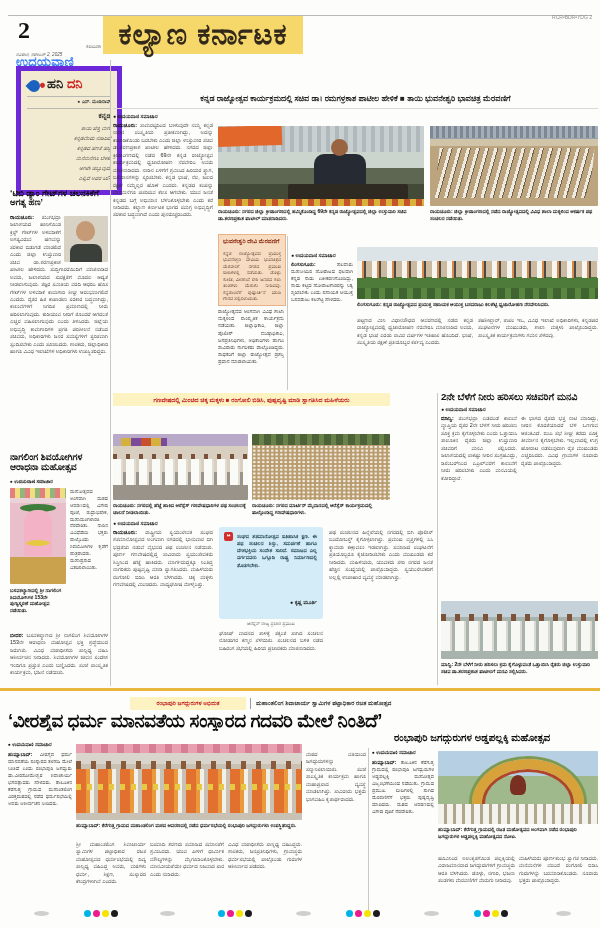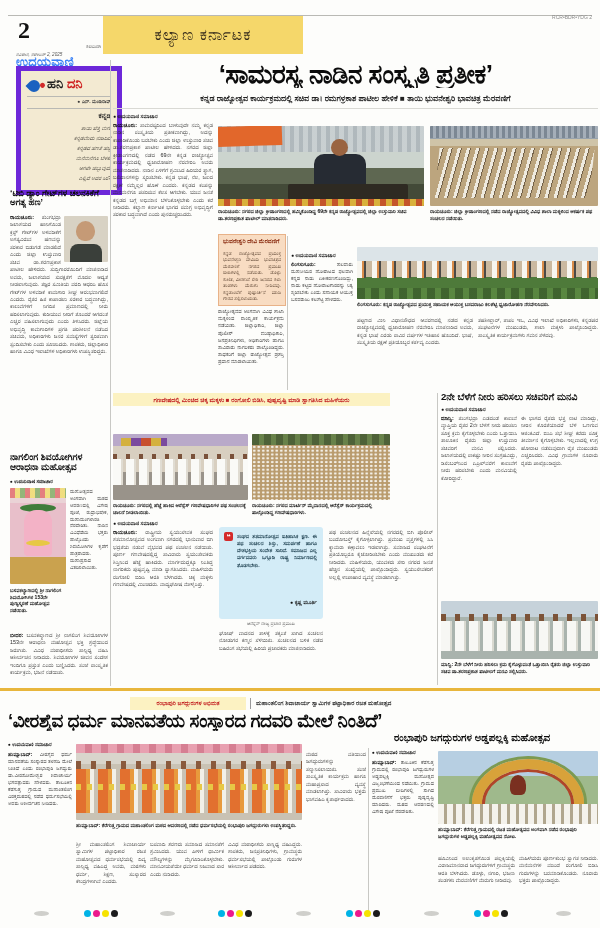--- a/index.html
+++ b/index.html
@@ -10,21 +10,21 @@
   .cap{position:absolute;font-size:5.1px;line-height:1.32;font-weight:bold;color:#101010;text-align:left;overflow:hidden;}
   .bl{position:absolute;font-size:5.4px;font-weight:bold;color:#111;}
   .dl{font-weight:bold;color:#000;}
   .hl{position:absolute;font-weight:bold;color:#0c0c0c;line-height:1.08;overflow:hidden;}
   .vr{position:absolute;width:1px;background:#c8c8c4;}
   .hr{position:absolute;height:1px;background:#b9b9b4;}
   .photo{position:absolute;overflow:hidden;background:#b6afa2;border-radius:1px;}
   .photo i{position:absolute;display:block;}
   
   #banner{background:#f5d76a;display:flex;align-items:center;justify-content:center;}
-  #banner span{font-size:16px;font-weight:normal;color:#33291a;letter-spacing:1px;}
+  #banner span{font-size:29px;font-weight:bold;color:#33291a;letter-spacing:1px;}
   #pagenum{font-family:"Liberation Serif","DejaVu Serif",serif;font-size:24px;font-weight:bold;color:#111;line-height:1;}
   #masthead{font-size:13px;font-weight:bold;color:#3b82f6;letter-spacing:.3px;margin-top:16px;}
   #edition{font-size:4.8px;color:#444;}
   #dateline{font-size:4.6px;color:#555;font-style:italic;}
   #plate{font-size:5px;color:#8a8a8a;text-align:right;}
   
   #hanibox{background:#f3ead2;border:5px solid #6d28d9;}
   .drop{position:absolute;width:12px;height:12px;background:#1b62c0;border-radius:0 50% 50% 50%;transform:rotate(-45deg);}
   .drop:after{content:"";position:absolute;right:-3px;bottom:-2px;width:5px;height:5px;background:#d22a2a;border-radius:50%;}
   #hanititle{position:absolute;font-size:13px;font-weight:bold;}
@@ -137,21 +137,20 @@
     </div>
   <div class="txt" style="left:70px;top:488px;width:38px;height:140px;font-size:5px;">ಮಹೋತ್ಸವದ ಅಂಗವಾಗಿ ಮಠದ ಆವರಣದಲ್ಲಿ ವಿಶೇಷ ಪೂಜೆ, ರುದ್ರಾಭಿಷೇಕ, ಮಹಾಮಂಗಳಾರತಿ ನೆರವೇರಿತು. ನಾಡಿನ ವಿವಿಧೆಡೆಯ ಭಕ್ತರು ಪಾಲ್ಗೊಂಡು ಶಿವಯೋಗಿಗಳ ಕೃಪೆಗೆ ಪಾತ್ರರಾದರು. ಮಹಾಪ್ರಸಾದ ವಿತರಿಸಲಾಯಿತು.</div>
   <div class="cap" style="left:10px;top:587px;width:56px;height:42px;">ಬಸವಕಲ್ಯಾಣದಲ್ಲಿ ಶ್ರೀ ನಾಗಲಿಂಗ ಶಿವಯೋಗಿಗಳ 153ನೇ ಪುಣ್ಯಸ್ಮರಣೆ ಮಹೋತ್ಸವ ನಡೆಯಿತು.</div>
   <div class="txt" style="left:10px;top:632px;width:98px;height:52px;">
     <b class="dl">ಬೀದರ:</b>
     <span>ಬಸವಕಲ್ಯಾಣದ ಶ್ರೀ ನಾಗಲಿಂಗ ಶಿವಯೋಗಿಗಳ 153ನೇ ಆರಾಧನಾ ಮಹೋತ್ಸವ ಭಕ್ತಿ ಶ್ರದ್ಧೆಯಿಂದ ಜರುಗಿತು. ವಿವಿಧ ಮಠಾಧೀಶರು ಸಾನ್ನಿಧ್ಯ ವಹಿಸಿ ಆಶೀರ್ವಚನ ನೀಡಿದರು. ಶಿವಯೋಗಿಗಳ ಜೀವನ ಸಂದೇಶ ಇಂದಿಗೂ ಪ್ರಸ್ತುತ ಎಂದು ಬಣ್ಣಿಸಿದರು. ಸಂಜೆ ಸಾಂಸ್ಕೃತಿಕ ಕಾರ್ಯಕ್ರಮ, ಭಜನೆ ನಡೆಯಿತು.</span>
   </div>
 
   <div class="vr" style="left:110px;top:60px;height:626px;"></div>
 
-  <div class="hl" style="left:113px;top:60px;width:485px;font-size:26px;text-align:center;letter-spacing:-.5px;">‘ಸಾಮರಸ್ಯ ನಾಡಿನ ಸಂಸ್ಕೃತಿ ಪ್ರತೀಕ’</div>
   <div class="hl" style="left:113px;top:95px;width:485px;font-size:8px;text-align:center;color:#222;">ಕನ್ನಡ ರಾಜ್ಯೋತ್ಸವ ಕಾರ್ಯಕ್ರಮದಲ್ಲಿ ಸಚಿವ ಡಾ। ರಮಗಳ್ರಕಾಶ ಪಾಟೀಲ ಹೇಳಿಕೆ ■ ತಾಯಿ ಭುವನೇಶ್ವರಿ ಭಾವಚಿತ್ರ ಮೆರವಣಿಗೆ</div>
   <div class="hr" style="left:113px;top:108px;width:485px;background:#d9d9d4;"></div>
 
   <div class="bl" style="left:113px;top:113px;width:100px;font-size:5px;">● ಉದಯವಾಣಿ ಸಮಾಚಾರ</div>
   <div class="txt" style="left:113px;top:122px;width:100px;height:268px;">
     <b class="dl">ರಾಯಚೂರು:</b>
     <span>ಸಾಮರಸ್ಯದಿಂದ ಬಾಳುವುದೇ ನಮ್ಮ ಕನ್ನಡ ನಾಡಿನ ಸಂಸ್ಕೃತಿಯ ಪ್ರತೀಕವಾಗಿದ್ದು, ಅದನ್ನು ಕಾಪಾಡಿಕೊಂಡು ಬರಬೇಕು ಎಂದು ಜಿಲ್ಲಾ ಉಸ್ತುವಾರಿ ಸಚಿವ ಡಾ.ಶರಣಪ್ರಕಾಶ ಪಾಟೀಲ ಹೇಳಿದರು. ನಗರದ ಜಿಲ್ಲಾ ಕ್ರೀಡಾಂಗಣದಲ್ಲಿ ನಡೆದ 69ನೇ ಕನ್ನಡ ರಾಜ್ಯೋತ್ಸವ ಕಾರ್ಯಕ್ರಮದಲ್ಲಿ ಧ್ವಜಾರೋಹಣ ನೆರವೇರಿಸಿ ಅವರು ಮಾತನಾಡಿದರು. ನಾಡಿನ ಏಳಿಗೆಗೆ ಶ್ರಮಿಸಿದ ಹಿರಿಯರ ತ್ಯಾಗ, ಬಲಿದಾನಗಳನ್ನು ಸ್ಮರಿಸಬೇಕು. ಕನ್ನಡ ಭಾಷೆ, ನೆಲ, ಜಲದ ರಕ್ಷಣೆ ನಮ್ಮೆಲ್ಲರ ಹೊಣೆ ಎಂದರು. ಕನ್ನಡದ ಕಂಪನ್ನು ಮನೆಮನೆಗೂ ಪಸರಿಸುವ ಕೆಲಸ ಆಗಬೇಕು. ಯುವ ಜನತೆ ಕನ್ನಡದ ಬಗ್ಗೆ ಅಭಿಮಾನ ಬೆಳೆಸಿಕೊಳ್ಳಬೇಕು ಎಂದು ಕರೆ ನೀಡಿದರು. ಕಲ್ಯಾಣ ಕರ್ನಾಟಕ ಭಾಗದ ಸಮಗ್ರ ಅಭಿವೃದ್ಧಿಗೆ ಸರಕಾರ ಬದ್ಧವಾಗಿದೆ ಎಂದು ಪುನರುಚ್ಚರಿಸಿದರು.</span>
   </div>
 
   <div class="photo" id="ph-lead1" style="left:218px;top:126px;width:206px;height:80px;">

